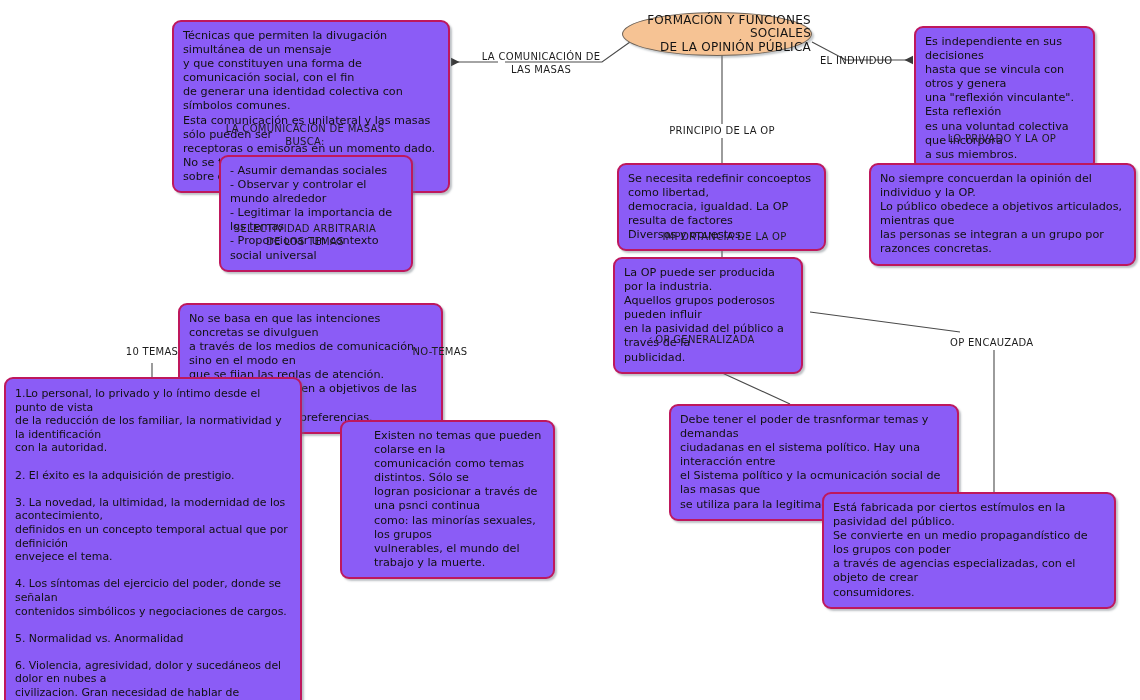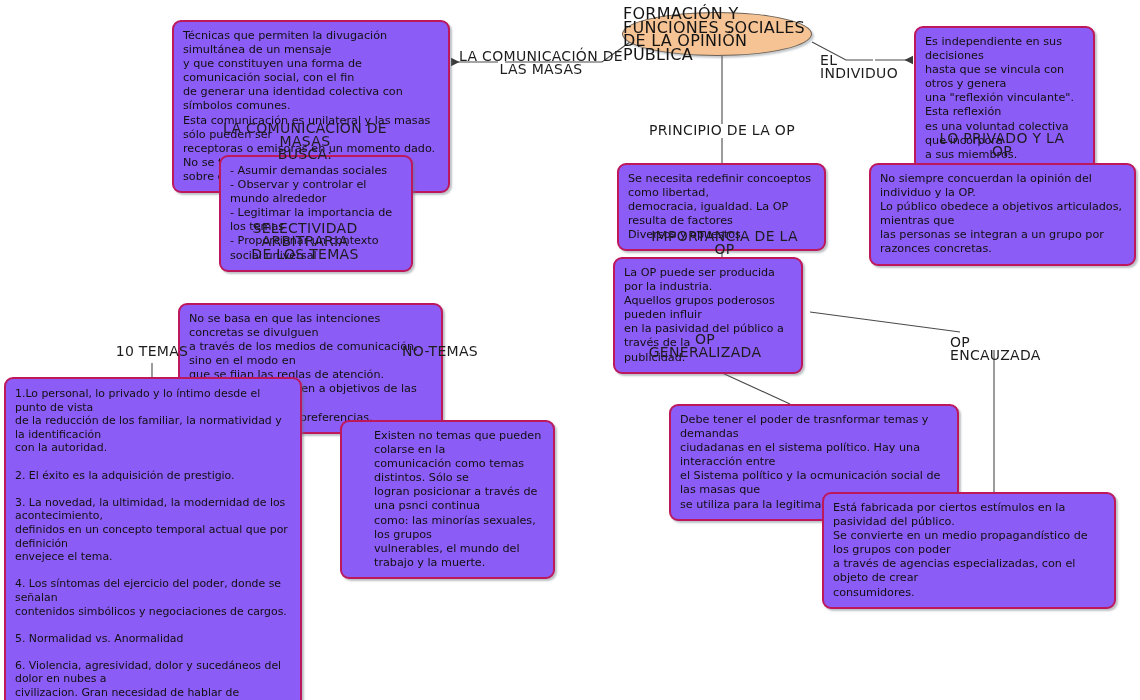--- a/index.html
+++ b/index.html
@@ -22,29 +22,29 @@
     padding:7px 9px;
     white-space:pre-line;
     color:#111;
   }
   .ellipse{
     position:absolute;z-index:2;box-sizing:border-box;
     background:#f6c394;
     border:1px solid #6d6257;
     border-radius:50%;
     display:flex;align-items:center;justify-content:center;
-    text-align:left;
-    font-size:16px;line-height:13.5px;letter-spacing:.25px;
+    text-align:right;
+    font-size:12px;line-height:13.5px;letter-spacing:.25px;
     white-space:pre-line;
     box-shadow:2px 2px 2px rgba(110,120,128,.4);
     color:#141414;
   }
   .edge-label{
     position:absolute;z-index:3;
-    font-size:14px;line-height:13px;letter-spacing:.3px;
+    font-size:10px;line-height:13px;letter-spacing:.3px;
     text-align:center;white-space:pre-line;color:#1d1d1d;
     background:transparent;
   }
   .node.tight{line-height:14.1px;}
   .node.list10{font-size:10.9px;line-height:13.6px;padding:8px 9px;}
 </style>
 </head>
 <body>
 
 <div id="canvas">

